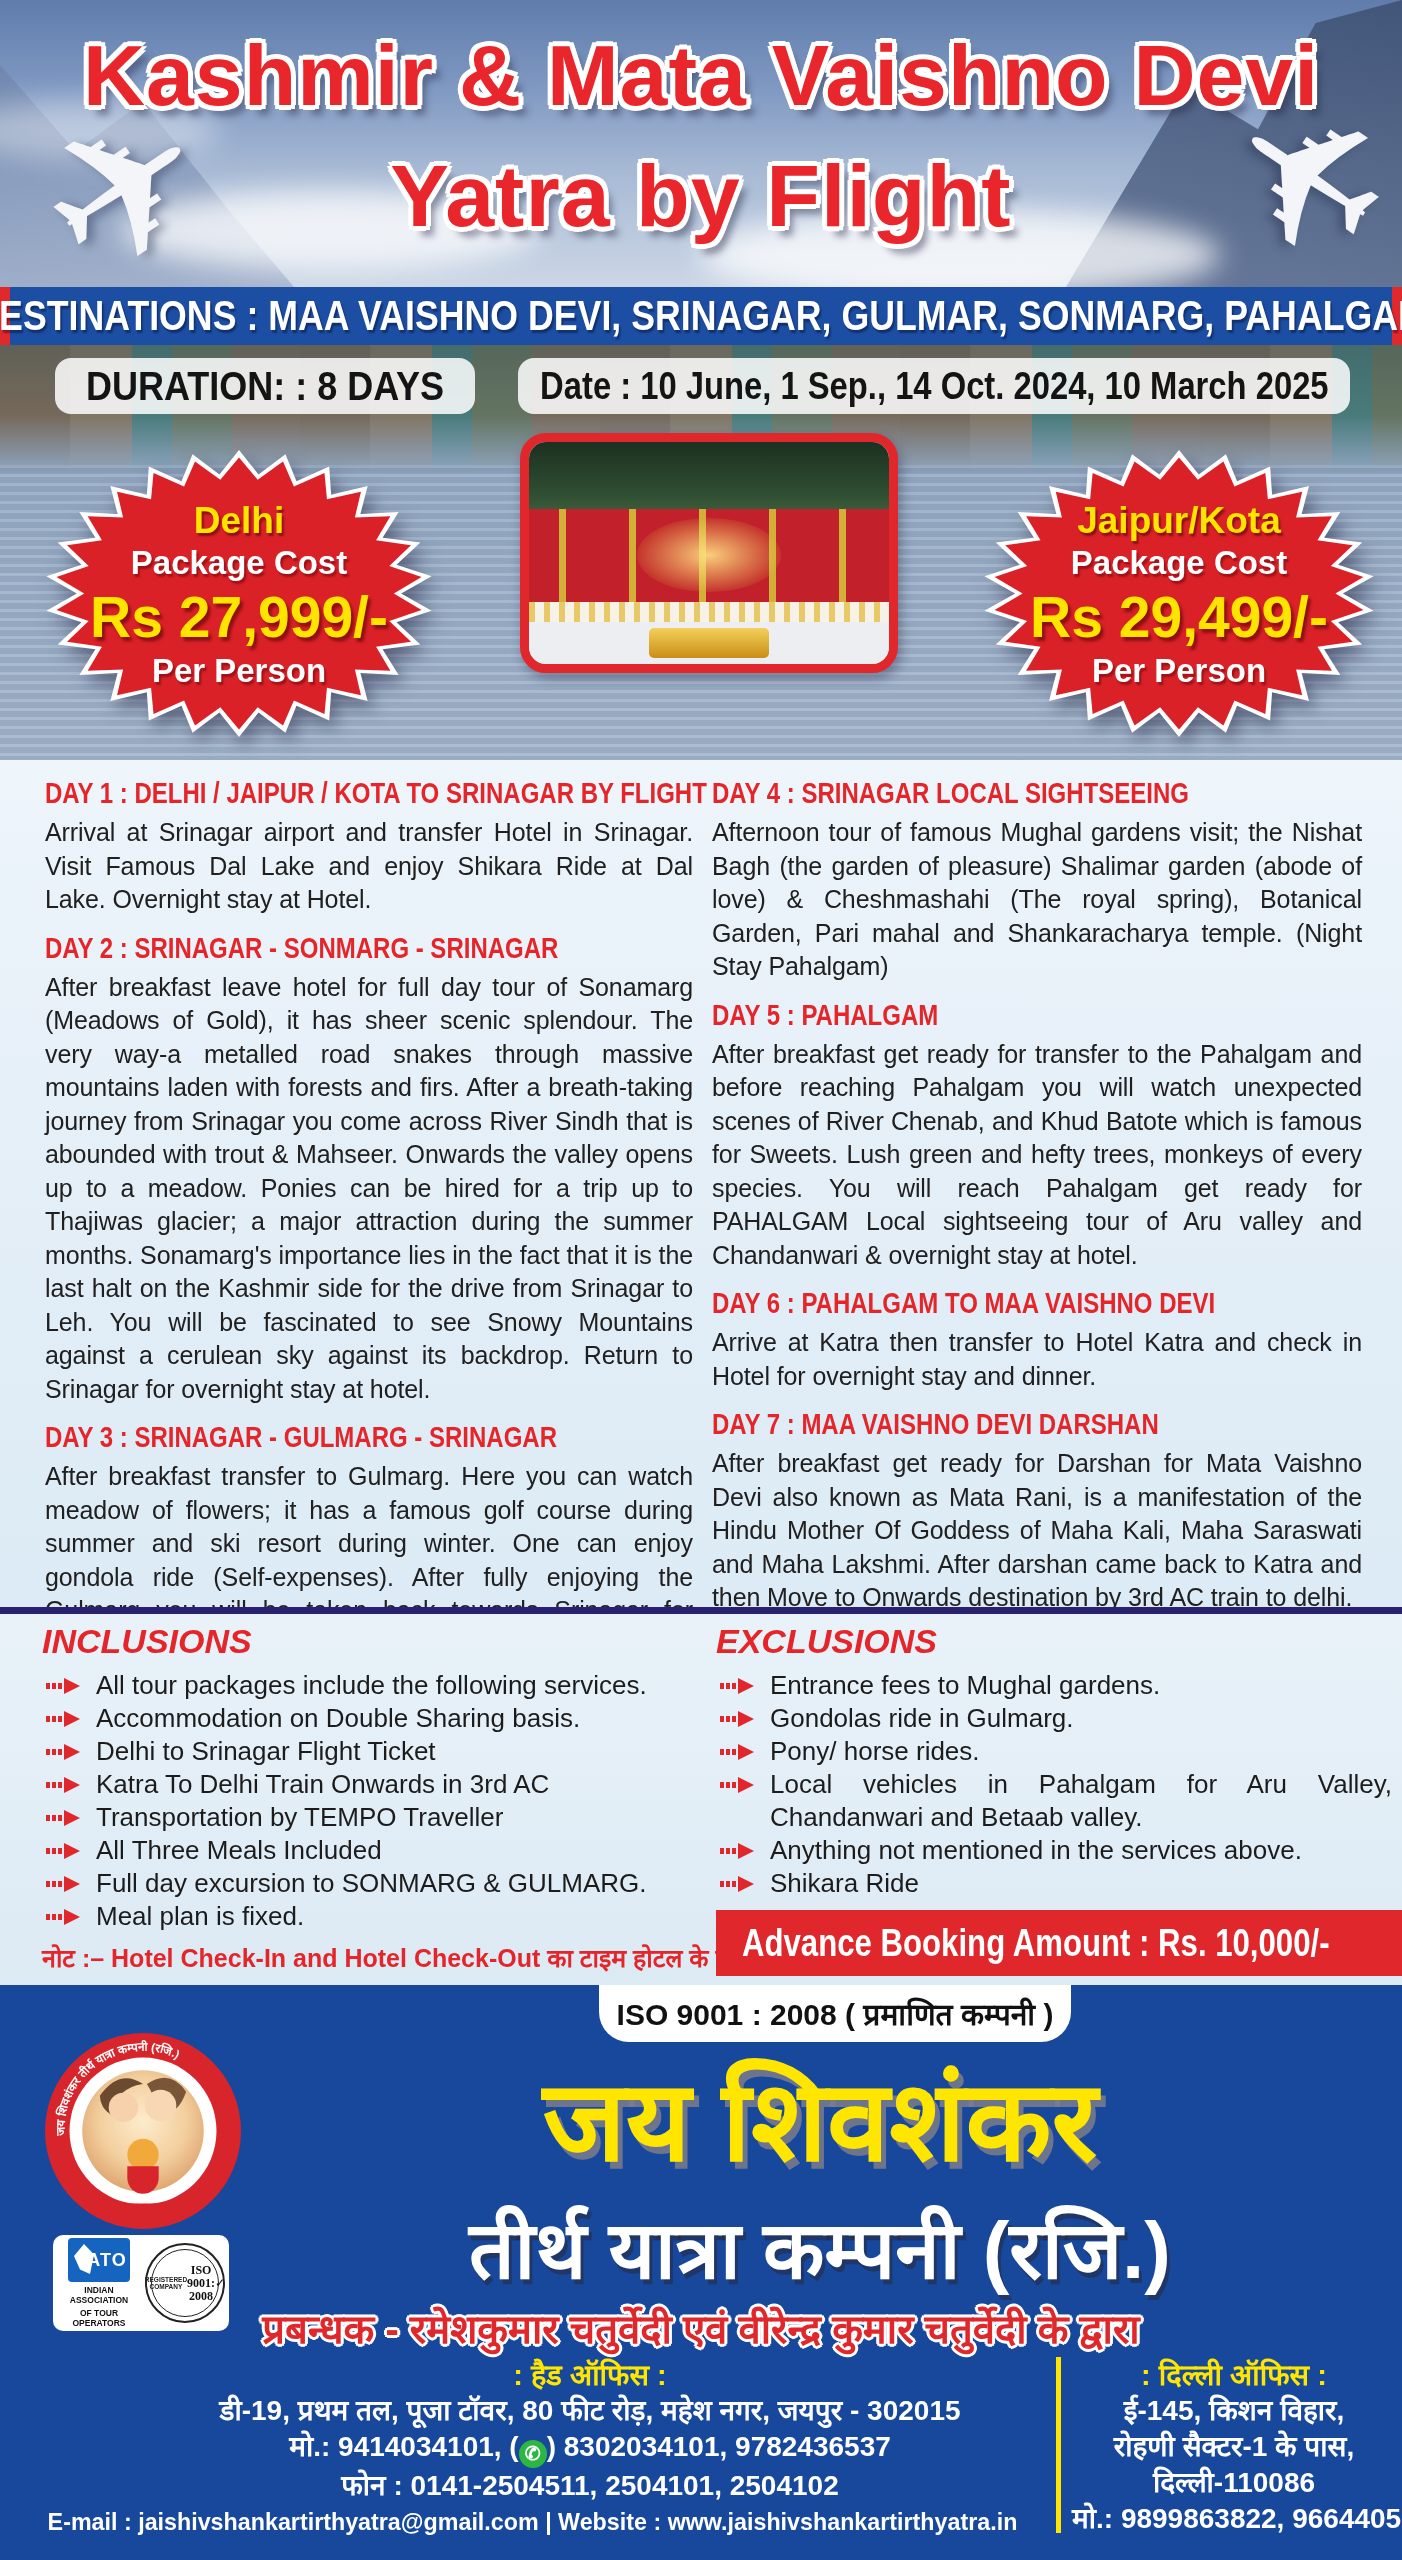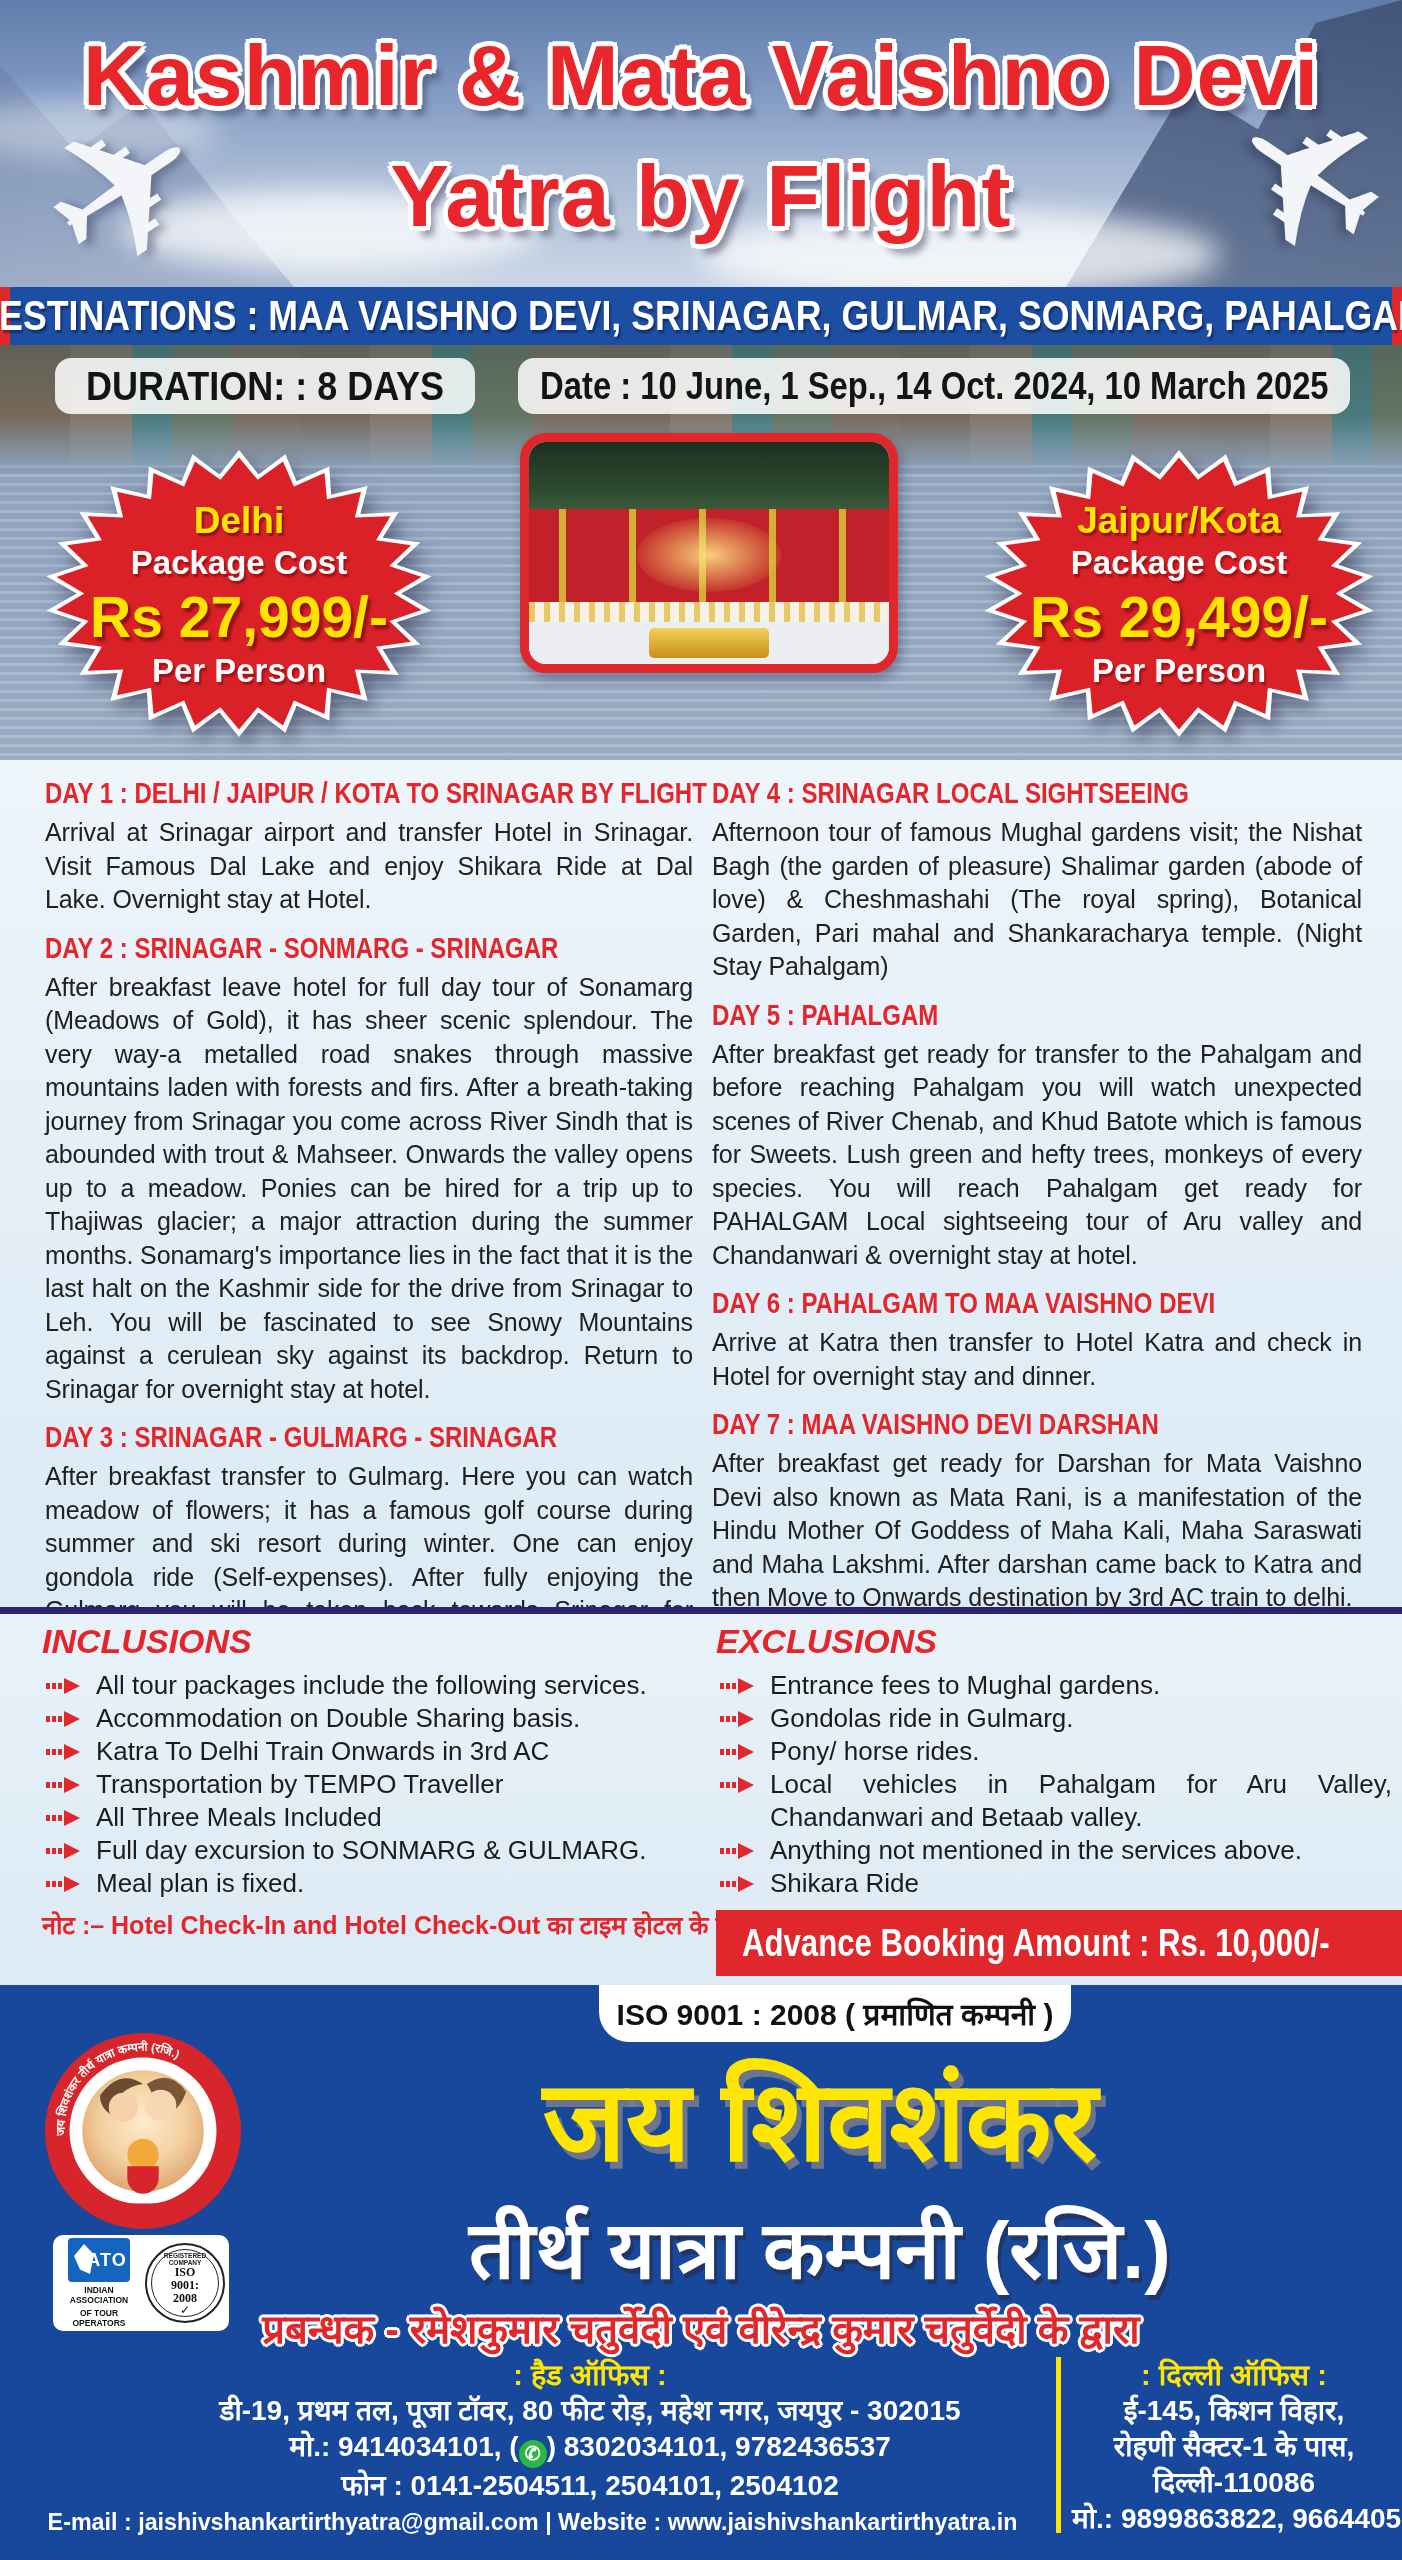--- a/index.html
+++ b/index.html
@@ -119,21 +119,21 @@
   .badge{position:absolute;left:53px;top:250px;width:176px;height:96px;background:#fff;
     border-radius:10px;display:flex;align-items:center;padding:4px;box-sizing:border-box;gap:4px;}
   .iato{width:84px;display:flex;flex-direction:column;align-items:center;}
   .iato-mark{width:62px;height:44px;background:#1565c0;border-radius:4px;position:relative;
     display:flex;align-items:center;justify-content:center;}
   .iato-mark i{position:absolute;left:6px;top:6px;width:20px;height:30px;background:#fff;
     clip-path:polygon(50% 0,100% 35%,80% 100%,30% 85%,0 40%);}
   .iato-mark b{color:#fff;font-size:18px;font-style:normal;margin-left:16px;letter-spacing:1px;}
   .iato small{font-size:8.5px;color:#111;line-height:10px;text-align:center;margin-top:3px;font-weight:bold;}
   .isoc{width:80px;height:80px;border:2px solid #222;border-radius:50%;position:relative;
-    display:flex;flex-direction:column;align-items:center;justify-content:center;box-sizing:border-box;}
+    display:flex;flex-direction:row;align-items:center;justify-content:center;box-sizing:border-box;}
   .isoc::before{content:"";position:absolute;inset:4px;border:1.5px solid #222;border-radius:50%;}
   .isoc .reg{font-size:6.5px;font-weight:bold;color:#222;position:relative;z-index:1;
     text-align:center;width:54px;line-height:7px;}
   .isoc .it{font-size:12px;font-weight:bold;color:#111;width:46px;text-align:center;
     line-height:13px;position:relative;z-index:1;font-family:"Liberation Serif",serif;}
   .isoc .ck{font-size:12px;color:#111;position:relative;z-index:1;line-height:10px;}
   .cname{position:absolute;left:240px;width:1160px;top:62px;text-align:center;
     font-size:112px;font-weight:bold;color:#ffe600;line-height:150px;white-space:nowrap;
     text-shadow:5px 7px 0 rgba(125,125,140,.85);}
   .csub{position:absolute;left:240px;width:1160px;top:218px;text-align:center;
@@ -275,20 +275,26 @@
         <li>
             <svg class="arrow" viewBox="0 0 34 16">
               <path d="M0 5h4v6H0zM6 5h4v6H6zM12 5h4v6h-4zM18 0l16 8-16 8z"></path>
             </svg>
             <span>Accommodation on Double Sharing basis.</span>
           </li>
         <li>
             <svg class="arrow" viewBox="0 0 34 16">
               <path d="M0 5h4v6H0zM6 5h4v6H6zM12 5h4v6h-4zM18 0l16 8-16 8z"></path>
             </svg>
+            <span>Delhi to Srinagar Flight Ticket</span>
+          </li>
+        <li>
+            <svg class="arrow" viewBox="0 0 34 16">
+              <path d="M0 5h4v6H0zM6 5h4v6H6zM12 5h4v6h-4zM18 0l16 8-16 8z"></path>
+            </svg>
             <span>Katra To Delhi Train Onwards in 3rd AC</span>
           </li>
         <li>
             <svg class="arrow" viewBox="0 0 34 16">
               <path d="M0 5h4v6H0zM6 5h4v6H6zM12 5h4v6h-4zM18 0l16 8-16 8z"></path>
             </svg>
             <span>Transportation by TEMPO Traveller</span>
           </li>
         <li>
             <svg class="arrow" viewBox="0 0 34 16">

